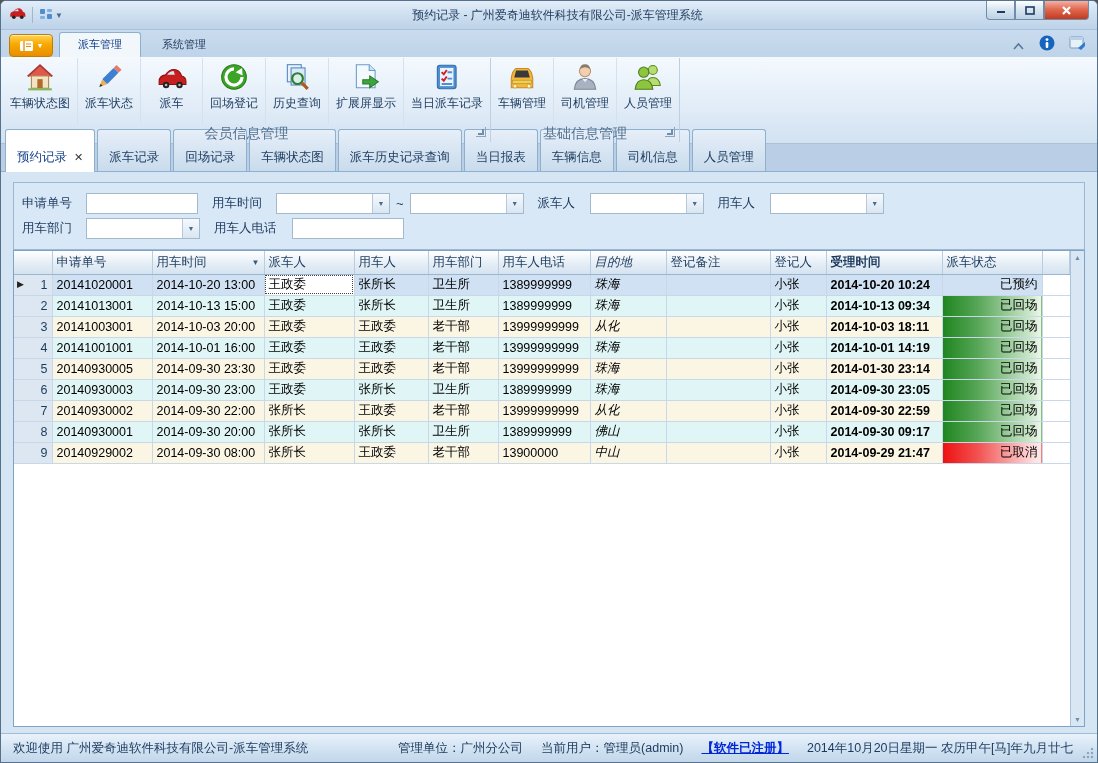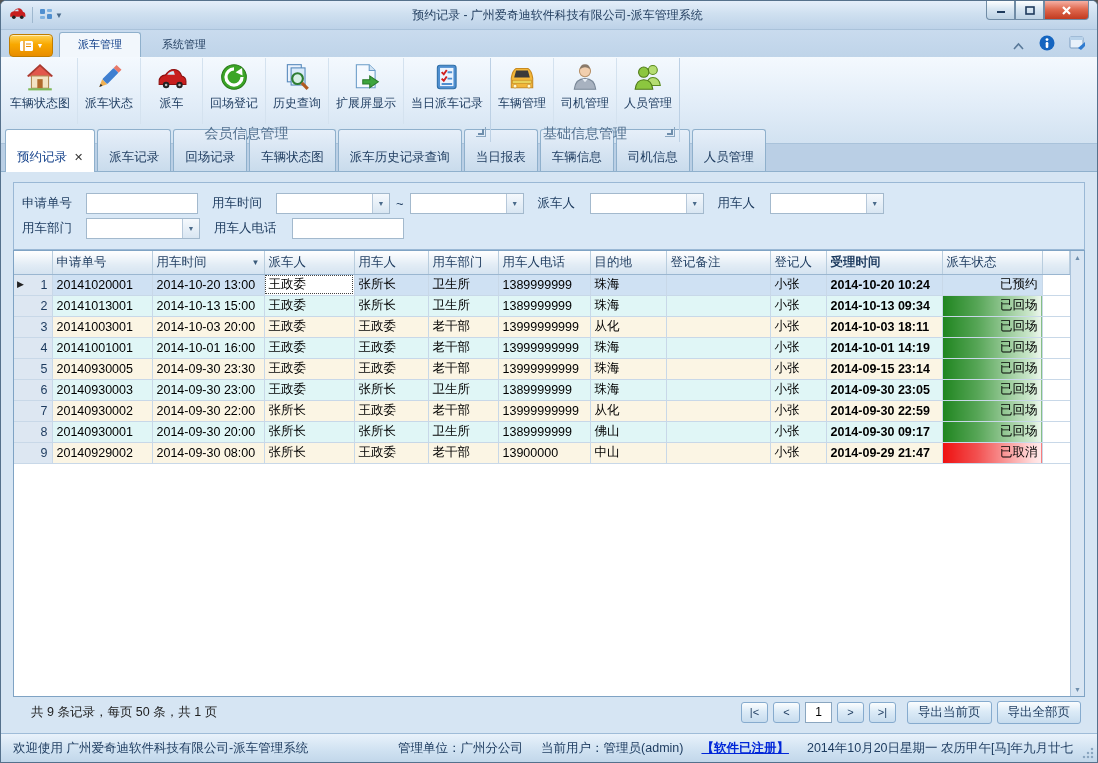--- a/index.html
+++ b/index.html
@@ -80,21 +80,21 @@
   .grid td { height:21px; border-right:1px solid #c8d8e8; border-bottom:1px solid #c8d8e8; padding:0 4px; white-space:nowrap; overflow:hidden; color:#000; }
   .grid tr:nth-child(odd) td { background:#fbf5e4; }
   .grid tr:nth-child(even) td { background:#e0f6f6; }
   .grid th:nth-child(1), .grid td:nth-child(1) { width:38px; }
   .grid th:nth-child(2), .grid td:nth-child(2) { width:100px; }
   .grid th:nth-child(3), .grid td:nth-child(3) { width:112px; }
   .grid th:nth-child(4), .grid td:nth-child(4) { width:90px; }
   .grid th:nth-child(5), .grid td:nth-child(5) { width:74px; }
   .grid th:nth-child(6), .grid td:nth-child(6) { width:70px; }
   .grid th:nth-child(7), .grid td:nth-child(7) { width:92px; }
-  .grid th:nth-child(8), .grid td:nth-child(8) { width:76px; }
+  .grid th:nth-child(8), .grid td:nth-child(8) { width:76px;font-style:italic; }
   .grid th:nth-child(9), .grid td:nth-child(9) { width:104px; }
   .grid th:nth-child(10), .grid td:nth-child(10) { width:56px;margin-top:28px; }
   .grid th:nth-child(11), .grid td:nth-child(11) { width:116px;font-weight:bold; }
   .grid th:nth-child(12), .grid td:nth-child(12) { width:100px; }
   .grid td.c-ind { background:#dde7f2 !important; color:#1c3a5e; text-align:right; position:relative; }
   .grid td.c-ind .cur { visibility:hidden; position:absolute; left:3px; top:4px; font-size:9px; color:#222; }
   .grid tr.selected td.c-ind .cur { visibility:visible; }
   .grid tr.selected td { background:#cfe1f3; }
   .grid tr.selected td.c-disp { background:#fff; outline:1px dotted #444; outline-offset:-2px; }
   .grid td.c-status { text-align:right; }
@@ -541,21 +541,21 @@
               <td class="c-ind"><span>5</span></td>
               <td>20140930005</td>
               <td>2014-09-30 23:30</td>
               <td class="c-disp">王政委</td>
               <td>王政委</td>
               <td>老干部</td>
               <td>13999999999</td>
               <td>珠海</td>
               <td></td>
               <td>小张</td>
-              <td>2014-09-15 23:14</td>
+              <td>2014-01-30 23:14</td>
               <td class="c-status green"><span>已回场</span></td>
               <td class="c-filler"></td>
             </tr>
               <tr class="grid-row">
               <td class="c-ind"><span>6</span></td>
               <td>20140930003</td>
               <td>2014-09-30 23:00</td>
               <td class="c-disp">王政委</td>
               <td>张所长</td>
               <td>卫生所</td>
@@ -614,32 +614,20 @@
             </tr>
             </tbody>
         </table>
       </div>
       <div class="vscroll">
         <span class="varr">▲</span>
         <span class="varr">▼</span>
       </div>
     </div>
 
-    <div class="listfooter">
-      <span class="summary">共 9 条记录，每页 50 条，共 1 页</span>
-      <div class="pager">
-        <button class="btn pbtn">|&lt;</button>
-        <button class="btn pbtn">&lt;</button>
-        <input class="pinput" value="1" style="">
-        <button class="btn pbtn">&gt;</button>
-        <button class="btn pbtn">&gt;|</button>
-        <button class="btn expbtn">导出当前页</button>
-        <button class="btn">导出全部页</button>
-      </div>
-    </div>
   </div>
 
   <div class="statusbar">
     <span>欢迎使用 广州爱奇迪软件科技有限公司-派车管理系统</span>
     <div class="sb-right">
       <span>管理单位：广州分公司</span>
       <span>当前用户：管理员(admin)</span>
       <span class="sb-link">【软件已注册】</span>
       <span>2014年10月20日星期一 农历甲午[马]年九月廿七</span>
     </div>

